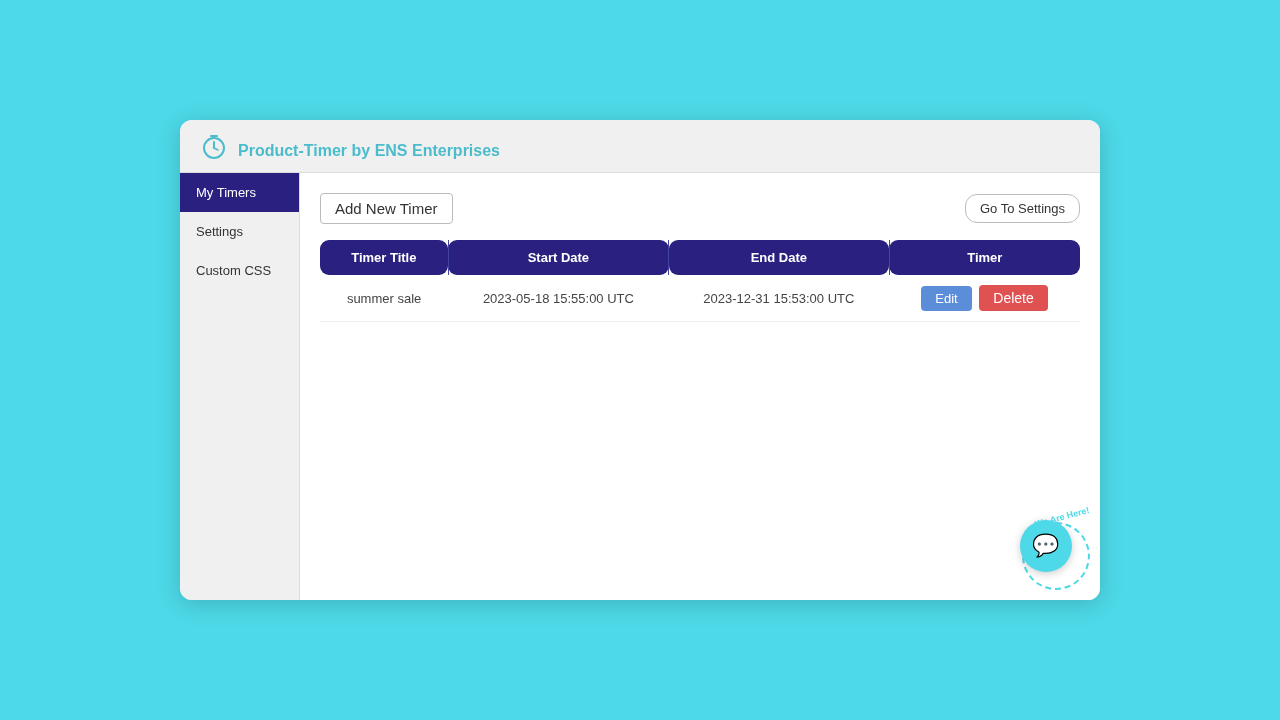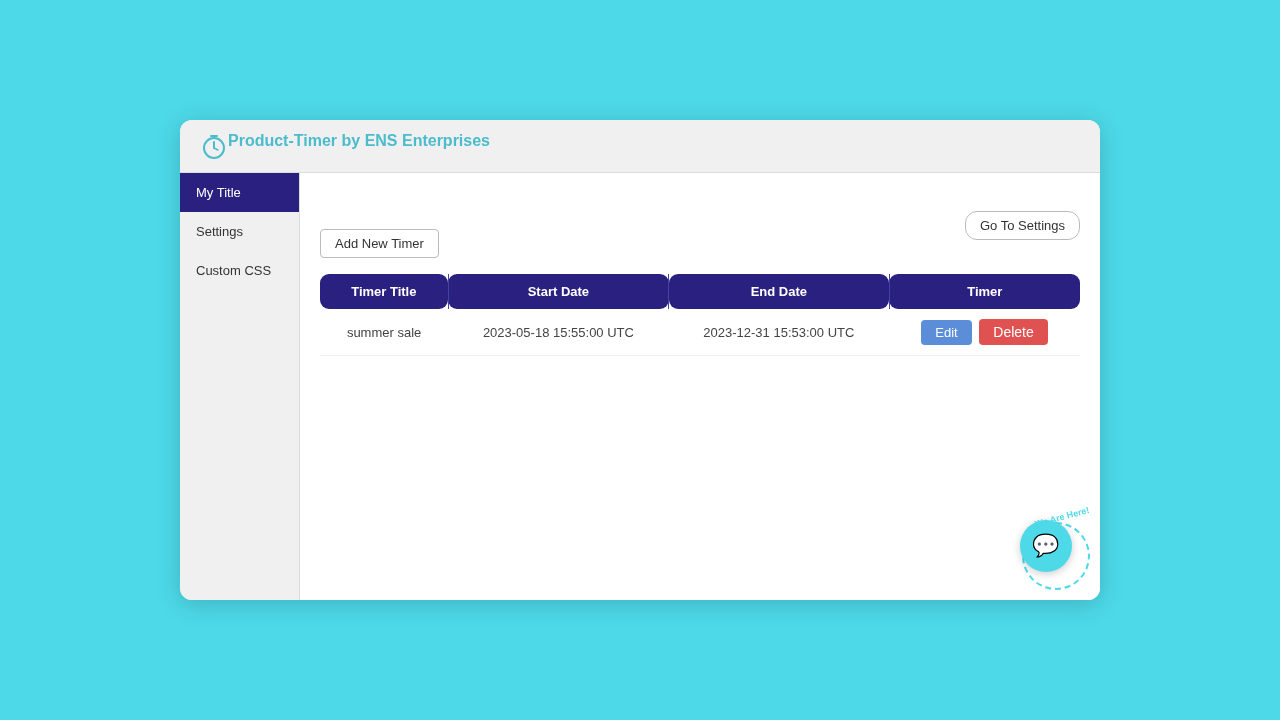--- a/index.html
+++ b/index.html
@@ -21,21 +21,22 @@
       box-shadow: 0 4px 24px rgba(0,0,0,0.18);
       overflow: hidden;
       display: flex;
       flex-direction: column;
     }
     .header {
       background: #f0f0f0;
       border-bottom: 1px solid #ddd;
       padding: 12px 20px;
       display: flex;
-      align-items: flex-start;
+      align-items: flex-end;
+      gap: 10px;
     }
     .header-icon {
       width: 28px;
       height: 28px;
     }
     .header-title {
       font-size: 16px;
       font-weight: 500;
       color: #333;
     }
@@ -75,23 +76,22 @@
       justify-content: space-between;
       align-items: center;
       margin-bottom: 16px;
     }
     .btn-add {
       background: white;
       border: 1px solid #bbb;
       padding: 6px 14px;
       border-radius: 4px;
       cursor: pointer;
-      font-size: 13px;
-      color: #333;
-      margin-top: 36px;
+      font-size: 15px;
+      color: #333;
     }
     .btn-settings {
       background: white;
       border: 1px solid #bbb;
       padding: 6px 14px;
       border-radius: 12px;
       cursor: pointer;
       font-size: 13px;
       color: #333;
     }
@@ -198,21 +198,21 @@
       <line x1="14" y1="4" x2="14" y2="6" stroke="#4abccc" stroke-width="2"></line>
     </svg>
     <span class="header-title">
       <span>Product-Timer by </span><span style="color:#4abccc; font-weight:600;">ENS Enterprises</span>
     </span>
   </div>
 
   <div class="main-layout">
 
     <div class="sidebar">
-      <div class="sidebar-item active">My Title</div>
+      <div class="sidebar-item active">My Timers</div>
       <div class="sidebar-item">Settings</div>
       <div class="sidebar-item">Custom CSS</div>
     </div>
 
     <div class="content">
       <div class="toolbar">
         <button class="btn-add">Add New Timer</button>
         <button class="btn-settings">Go To Settings</button>
       </div>
 

